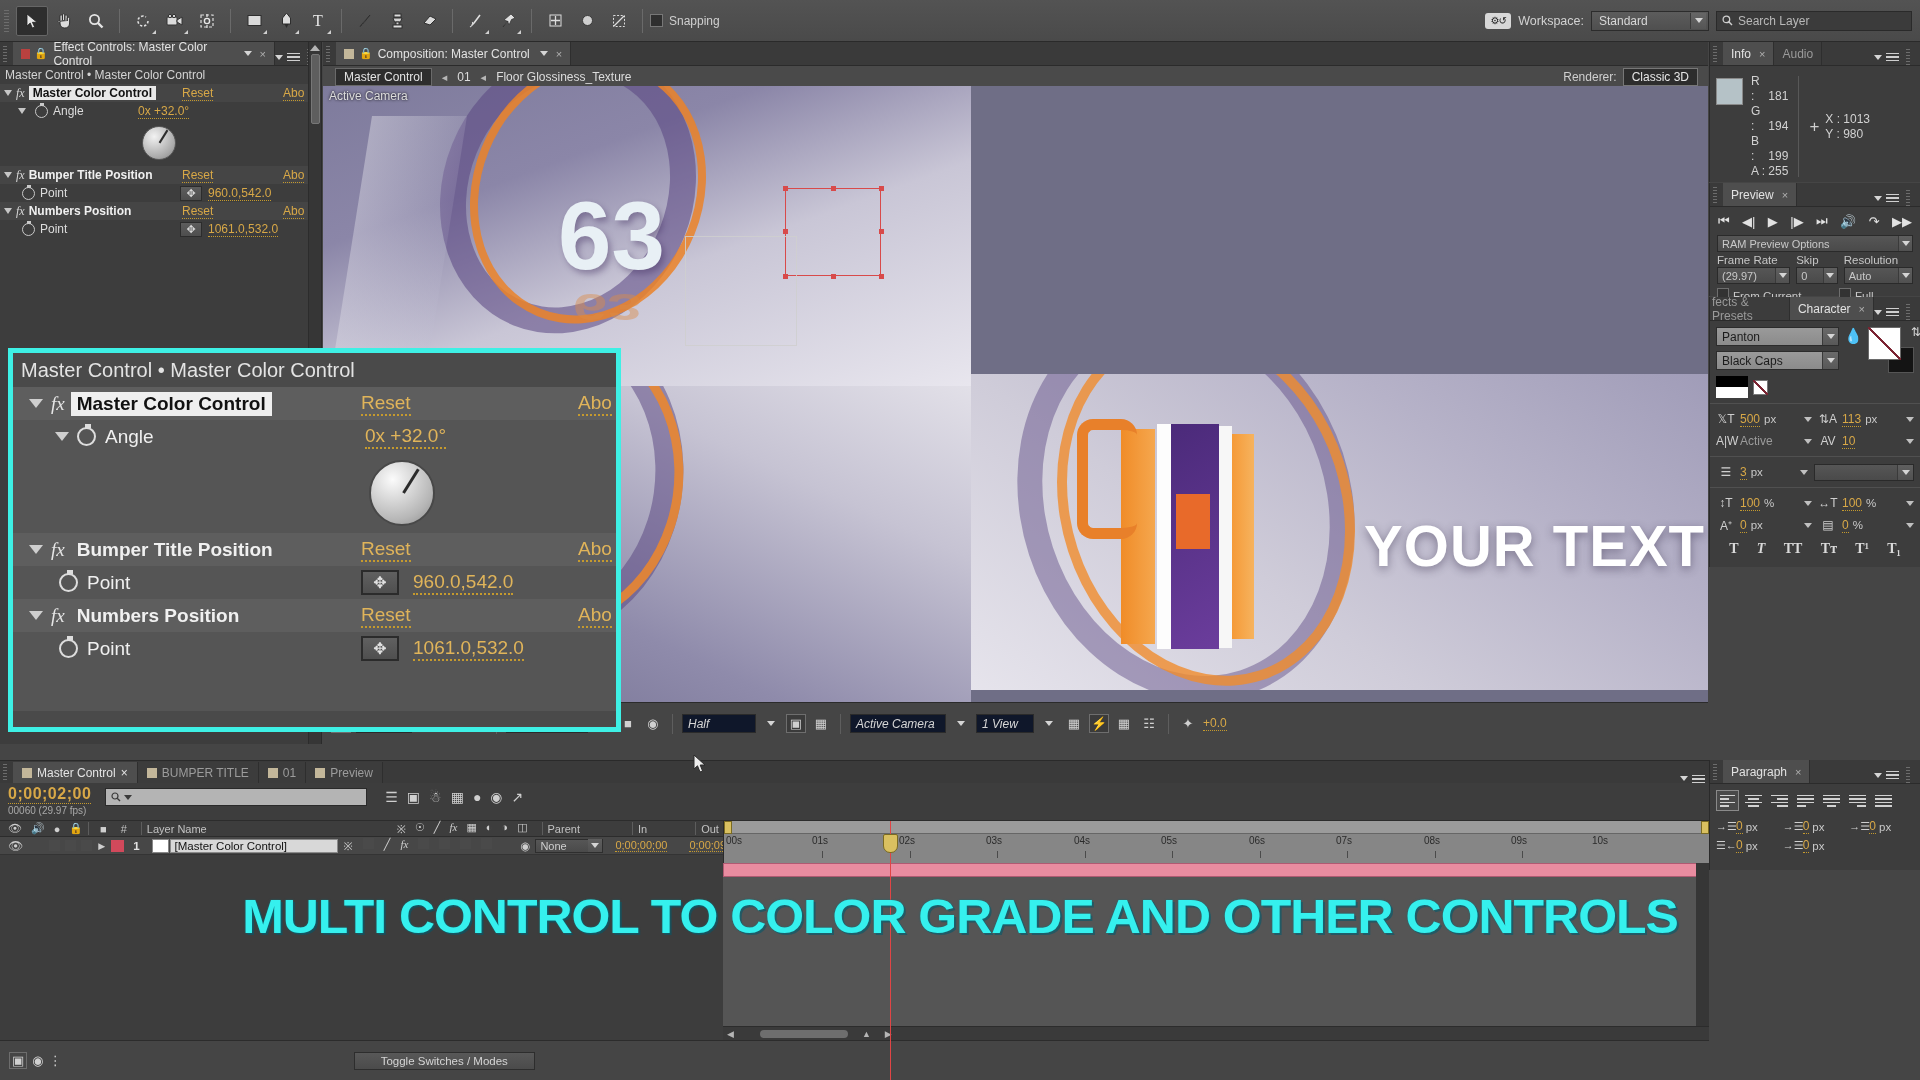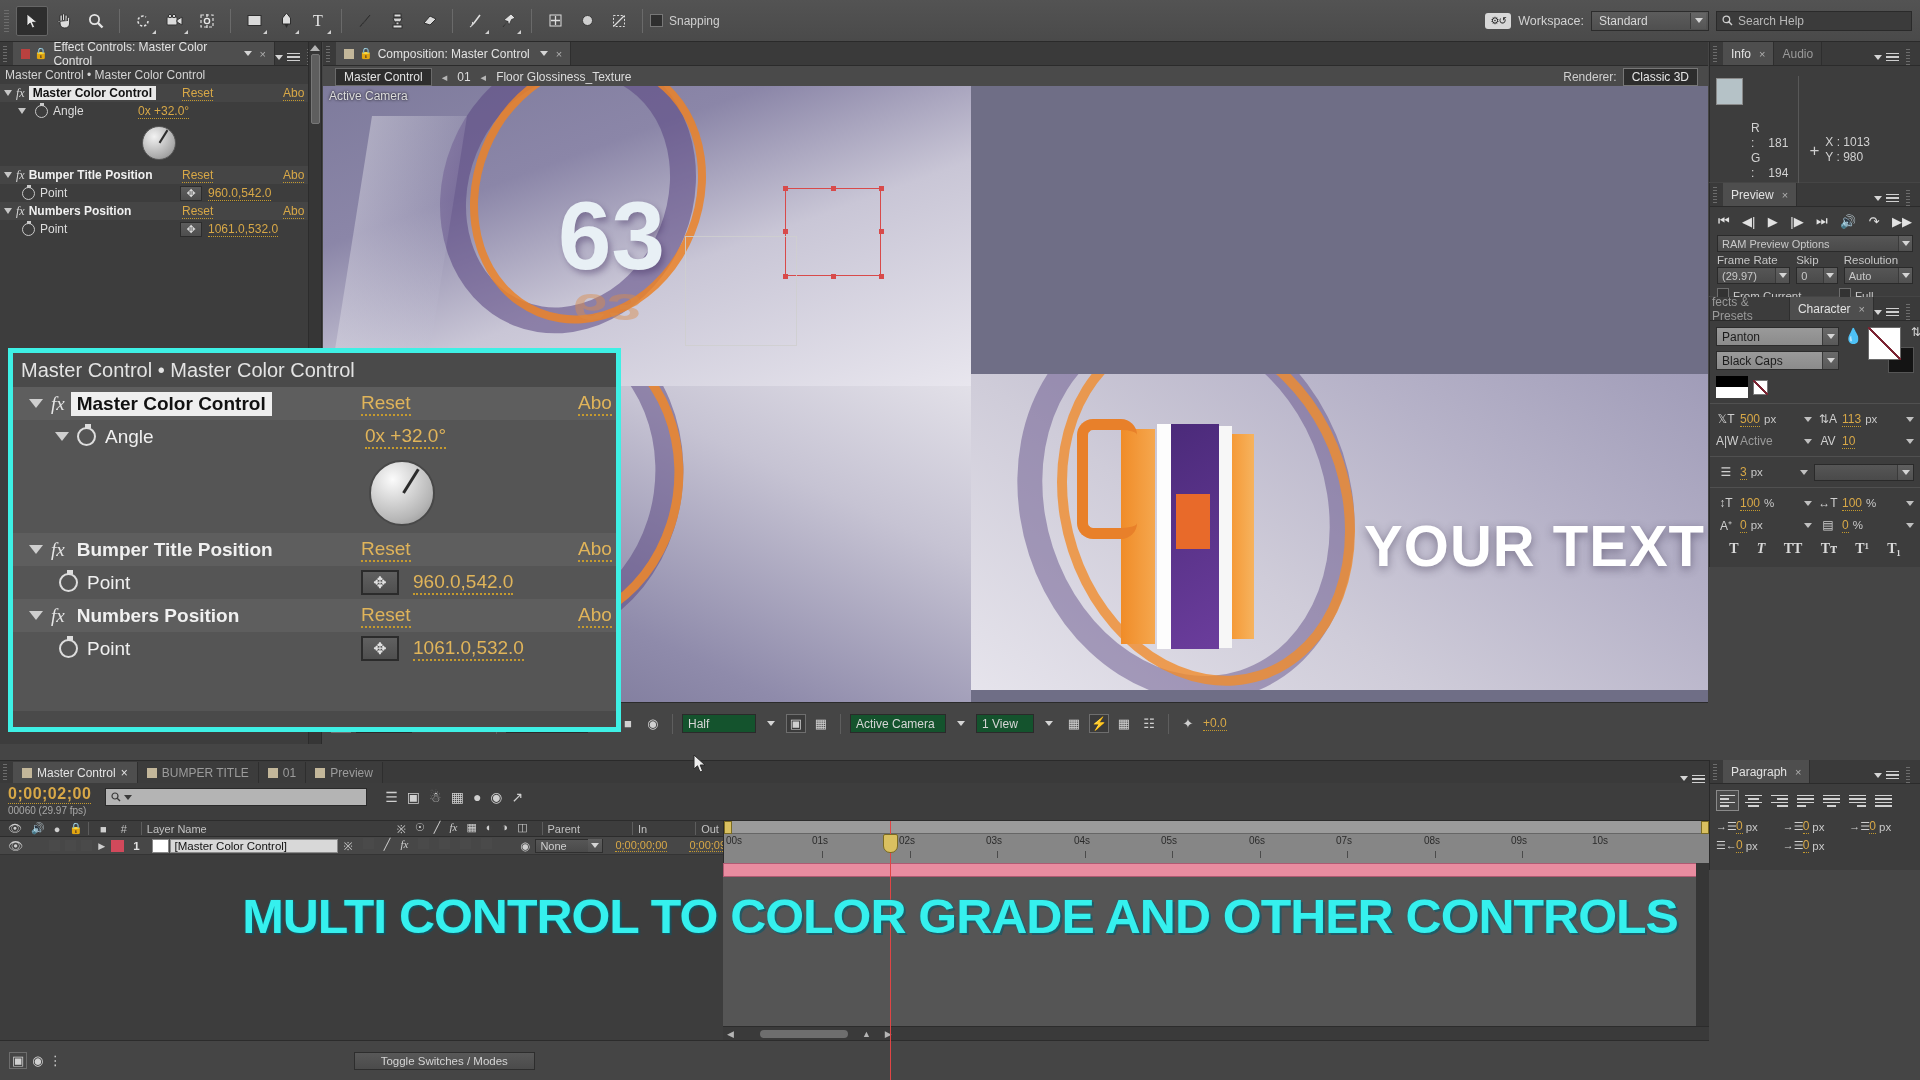--- a/index.html
+++ b/index.html
@@ -128,38 +128,38 @@
   .bsep{ color:#b5b5b5; font-size:11px;}
   .btxt{ color:#ddd; }
   .renderer{ margin-left:auto; display:flex;align-items:center;gap:6px;padding-right:10px;}
   .rchip{ background:#2d2d2d;border:1px solid #777;padding:1px 8px;color:#e6e6e6;}
   .viewport{ position:absolute; left:0; top:44px; width:1385px; height:616px; overflow:hidden; background:#6f6e86;}
   .camlabel{ position:absolute; left:6px; top:3px; font-size:12px; color:#dcdcdc; z-index:5; text-shadow:0 0 3px #000;}
   .comp-bottom{ position:absolute; left:0; bottom:0; width:1385px; height:42px; background:#454545;
      border-top:1px solid #2b2b2b; display:flex; align-items:center; gap:5px; padding-left:8px; }
   .cb-icon{ width:20px;height:19px;display:flex;align-items:center;justify-content:center;color:#d0d0d0;font-size:13px;}
   .cb-icon.framed{ border:1px solid #6e6e6e; background:#3b3b3b;}
-  .cb-field{ background:#14532d;border:1px solid #2a2a2a;height:19px;display:flex;align-items:center;
-     padding:0 5px;color:#d6d6d6;font-size:12px;}
+  .cb-field{ background:#0f172a;border:1px solid #2a2a2a;height:19px;display:flex;align-items:center;
+     padding:0 5px;color:#d6d6d6;font-size:12px;font-style:italic;}
   .cb-sep{ width:1px;height:20px;background:#5e5e5e;margin:0 4px;}
 
   
   .vp-cell{position:absolute;overflow:hidden;}
   .yourtext{position:absolute;right:3px;top:138px;color:#fff;font-weight:bold;font-size:58px;
      letter-spacing:1px;font-family:"Liberation Sans",sans-serif;text-shadow:0 3px 10px rgba(40,30,60,.45);}
   .selbox{position:absolute;border:1px solid #d84a4a;}
   .selhandle{position:absolute;width:5px;height:5px;background:#d84a4a;}
   .graybox{position:absolute;border:1px solid #cfcfcf;}
 
   
   .rpanel{ position:absolute; left:1709px; width:211px; background:#3d3d3d; border-left:1px solid #2a2a2a;}
   #infoPanel{ top:42px; height:140px;}
   .info-body{ display:flex; padding:8px 6px 0 6px; gap:8px;}
   .swatch{ width:27px;height:27px;background:#b5c2c7;border:1px solid #8a8a8a; margin-top:4px;}
-  .info-rgb{ font-size:12px; line-height:15px; color:#d2d2d2;margin-top:47px;}
+  .info-rgb{ font-size:12px; line-height:15px; color:#d2d2d2;}
   .info-rgb b{ font-weight:normal; display:inline-block; width:14px;}
   .info-div{ width:1px; background:#585858; margin:2px 2px; }
   .info-xy{ font-size:12px; line-height:15px; color:#d2d2d2; display:flex; gap:6px; align-items:center;}
   .plusglyph{ font-size:17px;color:#cfcfcf; }
   .info-rule{ height:1px;background:#4f4f4f;margin:8px 6px 0 6px;}
 
   #previewPanel{ top:183px; height:113px;}
   .prev-trans{ display:flex;align-items:center;justify-content:space-between;padding:6px 8px 4px 8px;}
   .ptbtn{ color:#e2e2e2;font-size:13px; }
   .prev-rampopt{ margin:2px 7px 0 7px; }
@@ -399,21 +399,21 @@
         <span>Standard</span>
         <span class="arrow-box">
             <i class="caret"></i>
           </span>
       </div>
       <div class="searchhelp">
         <svg width="11" height="11" viewBox="0 0 11 11">
             <circle cx="4.4" cy="4.4" r="3.3" fill="none" stroke="#cfcfcf" stroke-width="1.3"></circle>
             <line x1="6.8" y1="6.8" x2="10" y2="10" stroke="#cfcfcf" stroke-width="1.5"></line>
           </svg>
-        <span>Search Help</span>
+        <span>Search Layer</span>
       </div>
     </div>
   </div>
 
   <div class="panel" id="effectControls">
     <div class="ptabs">
       <div class="tabgrip"></div>
       <div class="ptab act">
         <span class="sw" style="background:#b9413f"></span>
         <span class="lockicon">🔒</span>

